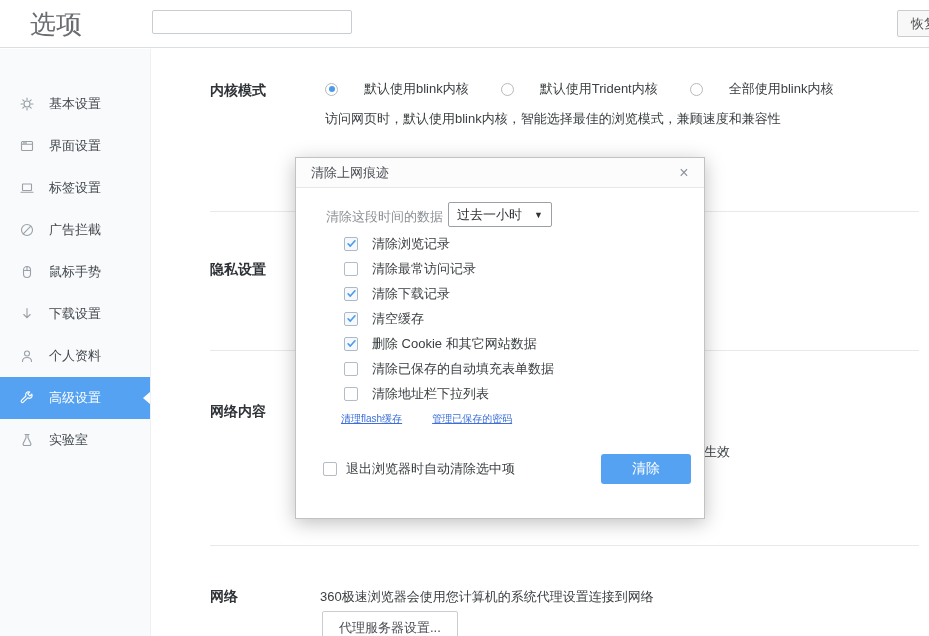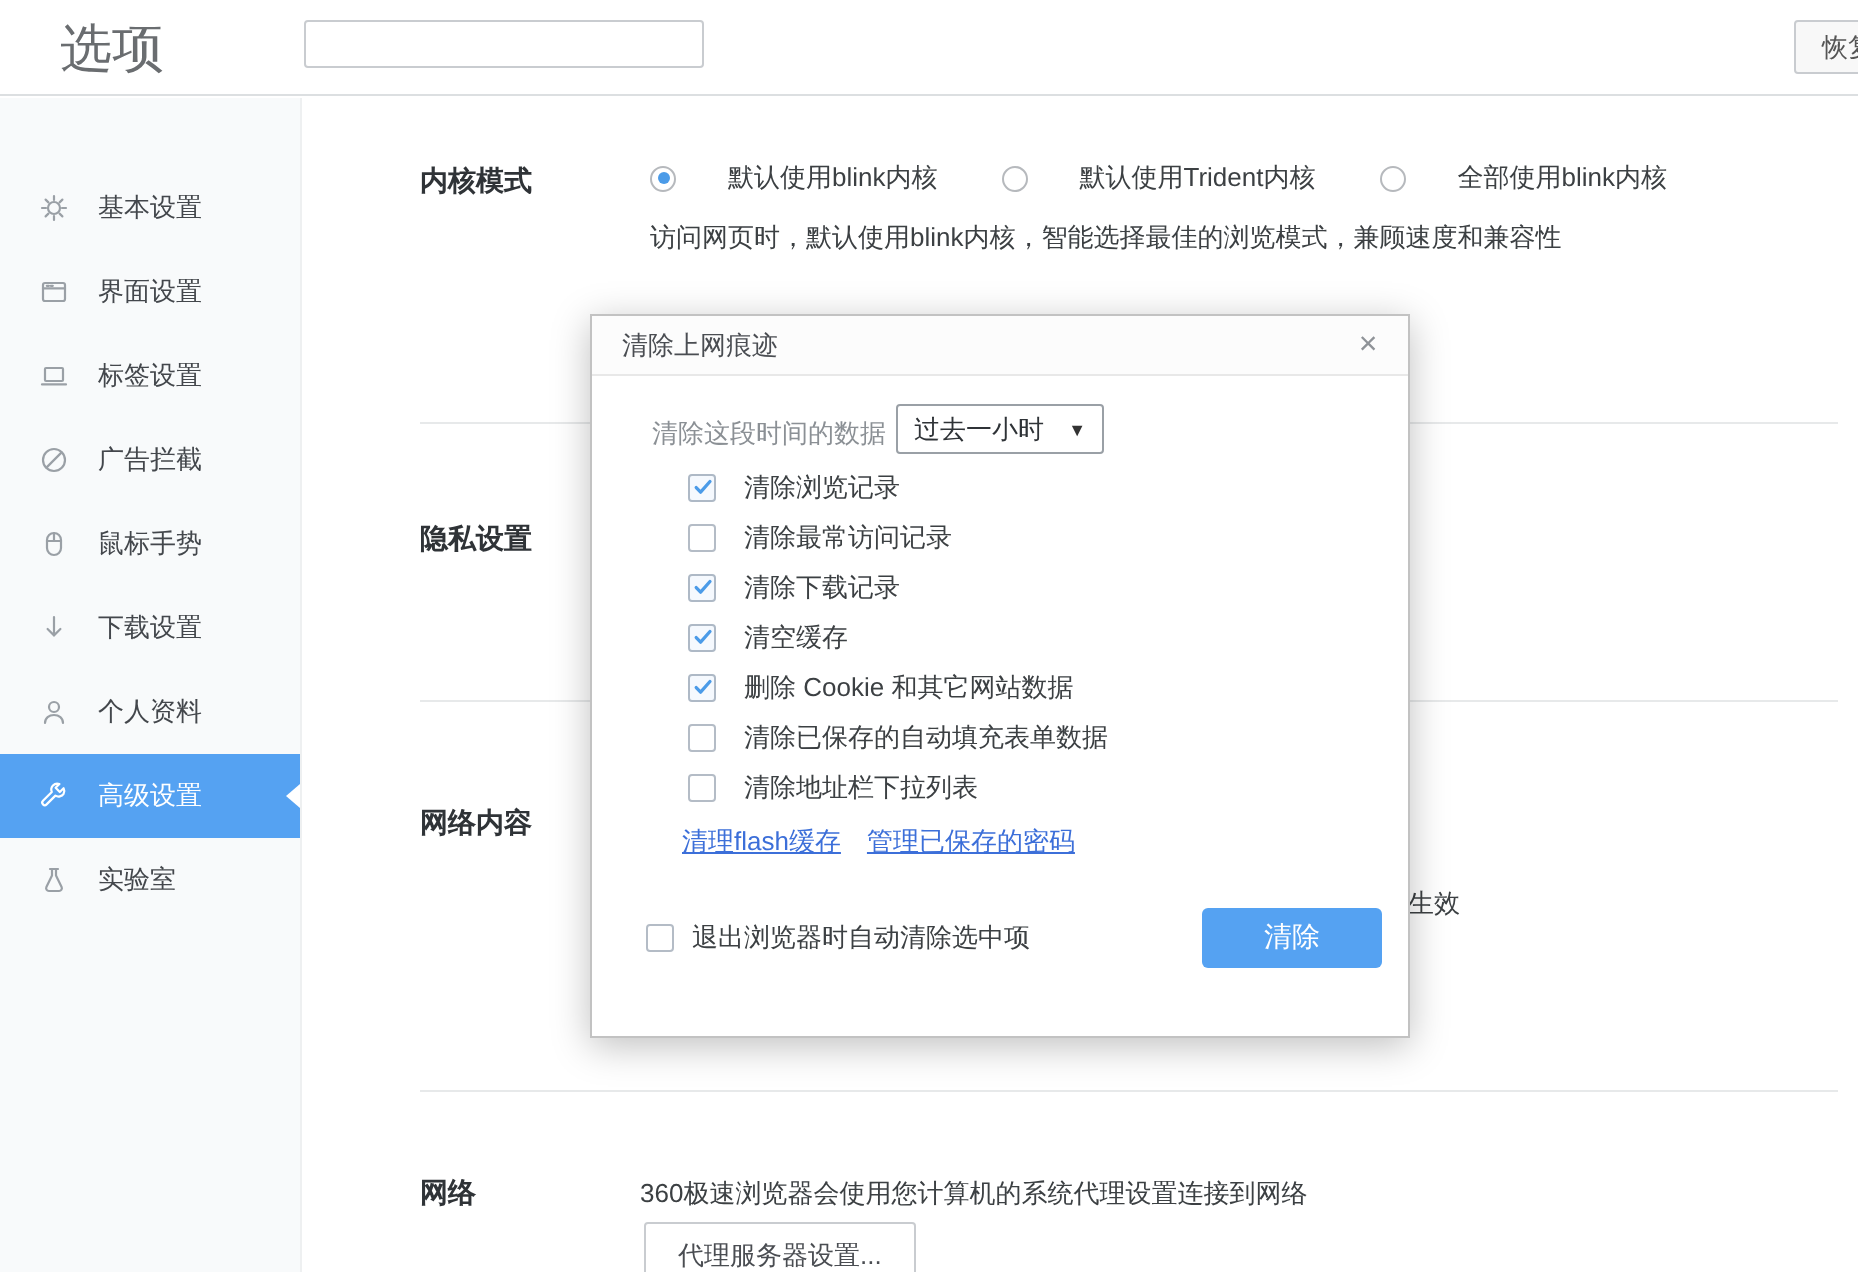--- a/index.html
+++ b/index.html
@@ -63,21 +63,21 @@
             align-items:center; padding:0 8px; font-size:13px; color:#2f3337; cursor:pointer;justify-content:flex-end; }
   .time-select .caret { margin-left:auto; font-size:9px; color:#333; }
   .chk-list { position:absolute; left:48px; top:73px; }
   .chk-row { height:25px; display:flex; align-items:center; gap:14px; font-size:13px;
             color:#3c4043; cursor:pointer; }
   .chk-box { width:14px; height:14px; border:1px solid #b4bcc6; border-radius:2px;
             background:#fff; display:flex; align-items:center; justify-content:center; flex:none; }
   .chk-box svg { display:none; width:11px; height:11px; }
   .chk-box.checked { background:#f5f9fe; border-color:#aeb9c6; }
   .chk-box.checked svg { display:block; }
-  .links-row { position:absolute; left:45px; top:254px; display:flex; gap:13px; font-size:13px; }
+  .links-row { position:absolute; left:45px; top:254px; display:flex; gap:30px; font-size:10px; }
   .links-row a { color:#3c6fd9; text-decoration:underline; cursor:pointer; }
   .footer-chk { position:absolute; left:27px; top:296px; height:30px; display:flex;
             align-items:center; gap:9px; font-size:13px; color:#3c4043; cursor:pointer; }
   .clear-btn { position:absolute; left:305px; top:296px; width:90px; height:30px;
             background:#55a2f2; color:#fff; border:none; border-radius:3px; font-size:14px;
             font-family:inherit; cursor:pointer; }
 </style>
 </head>
 <body>
 

